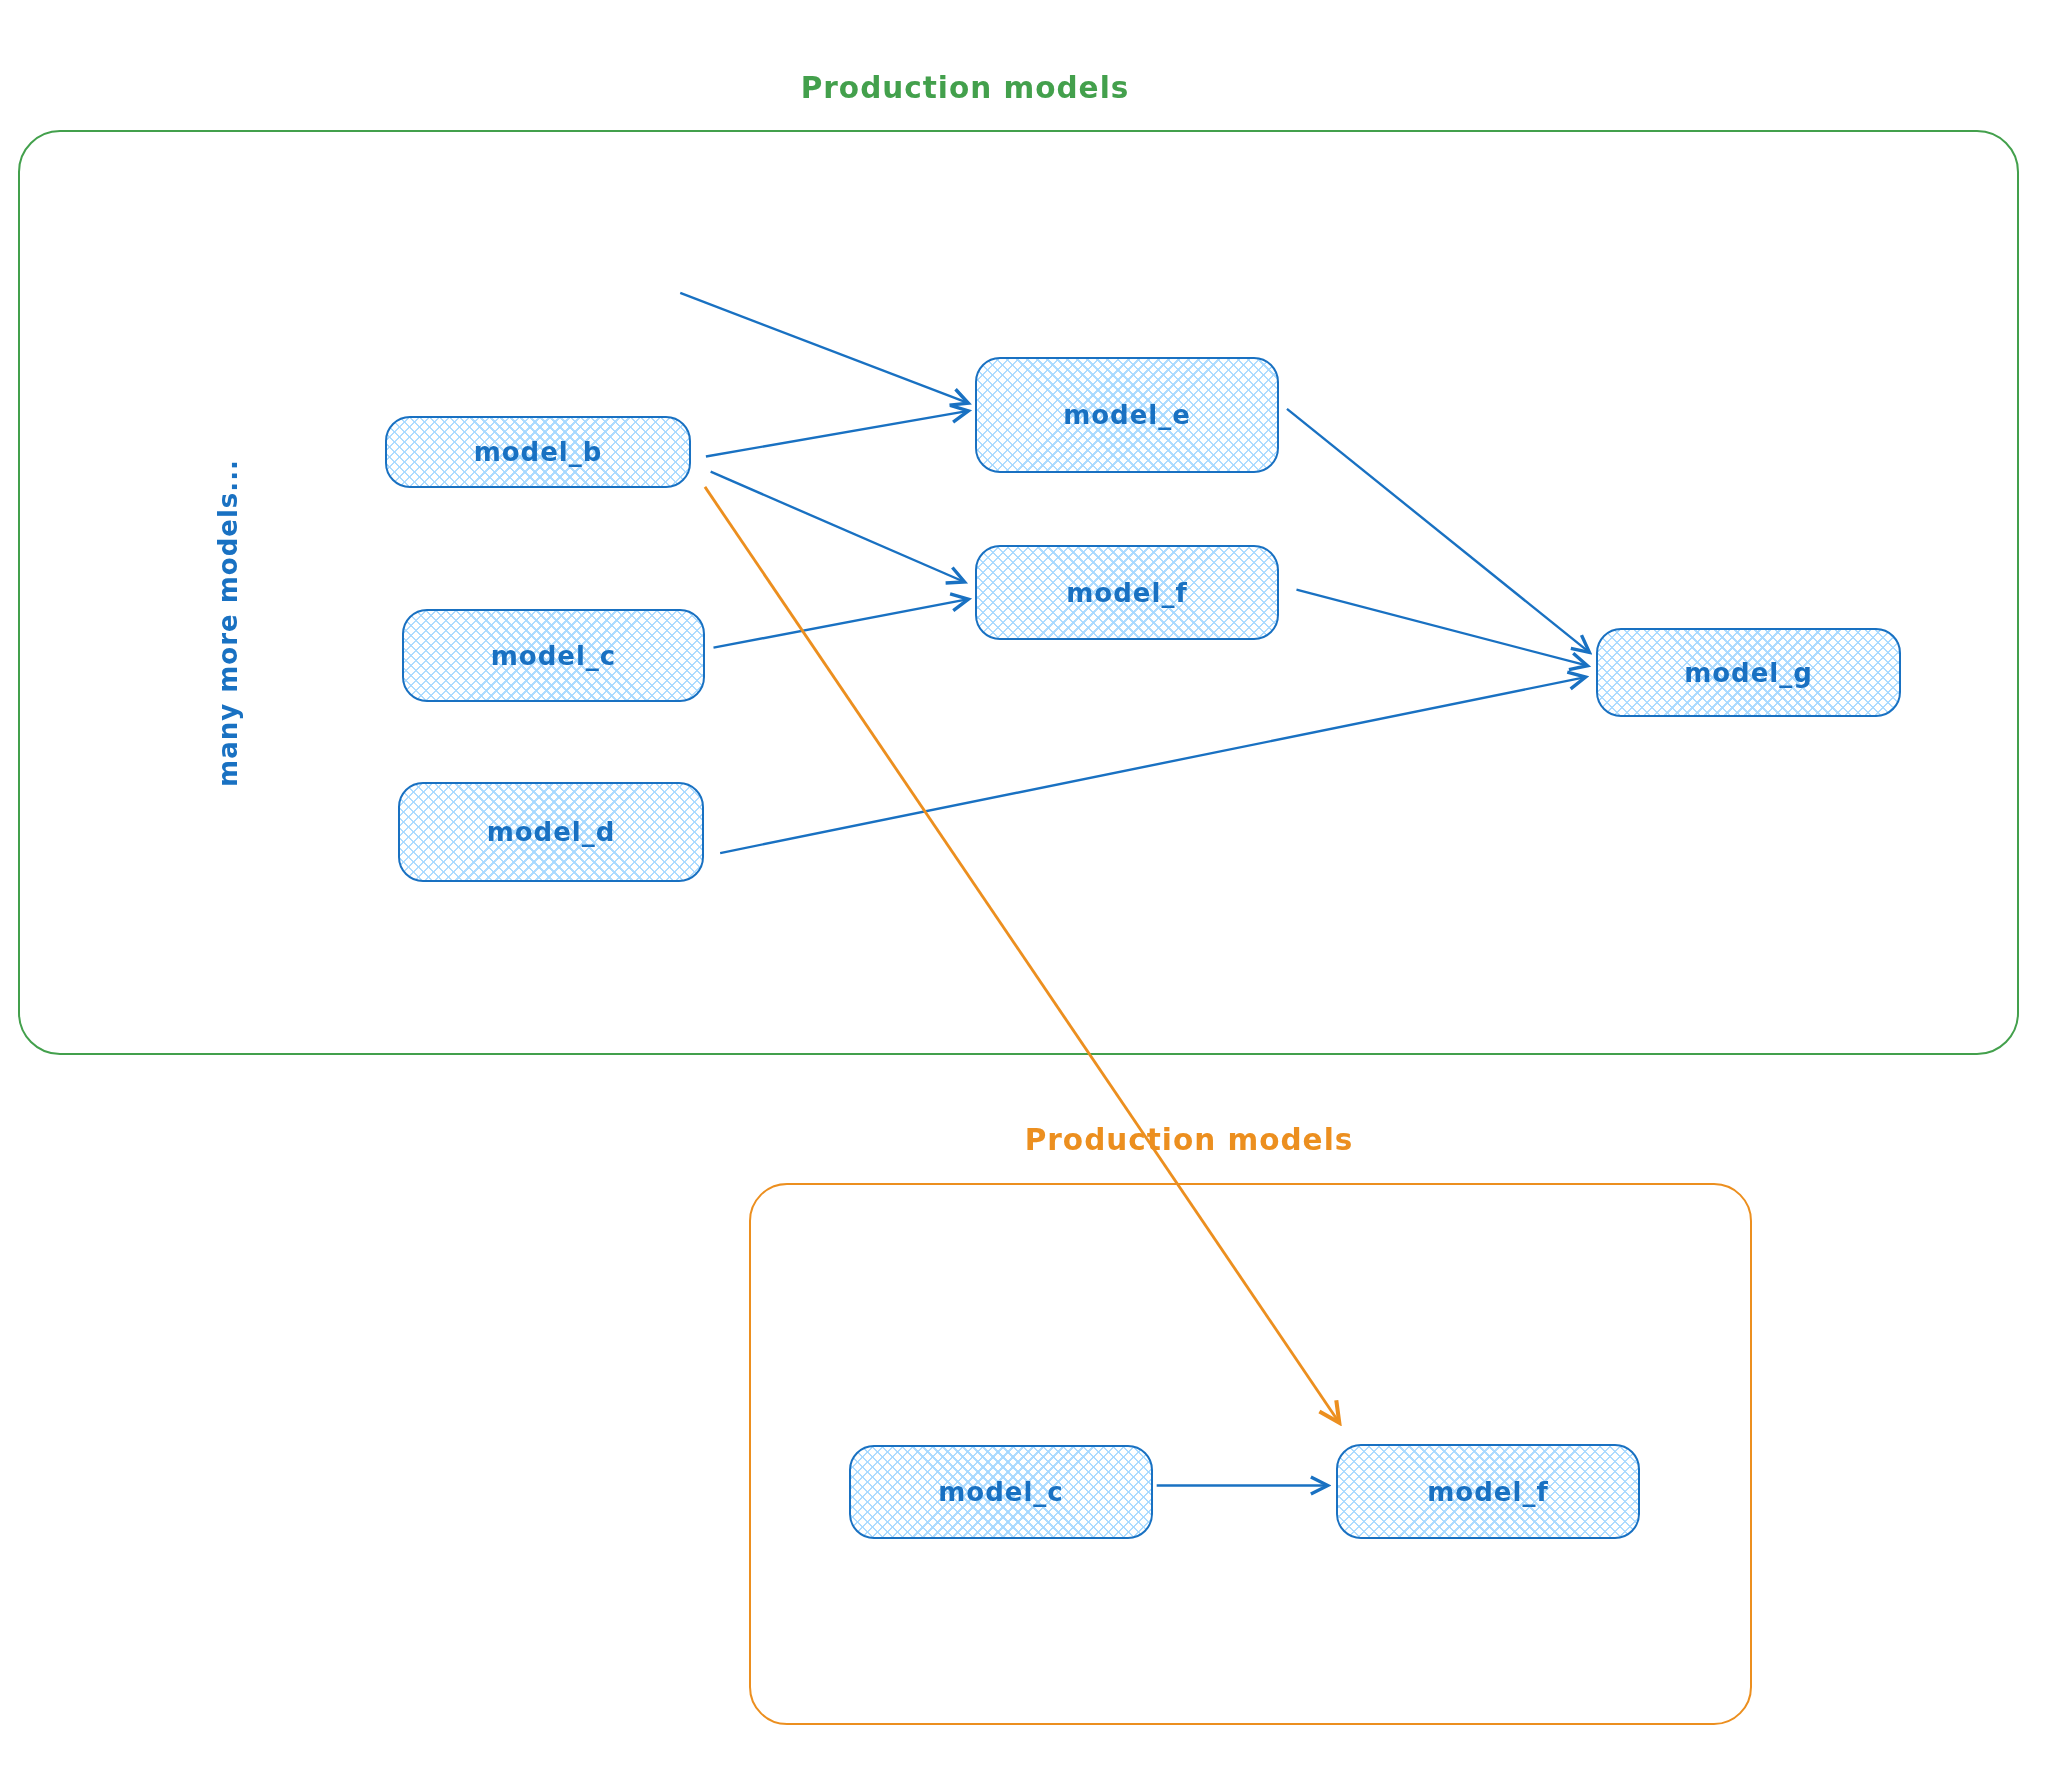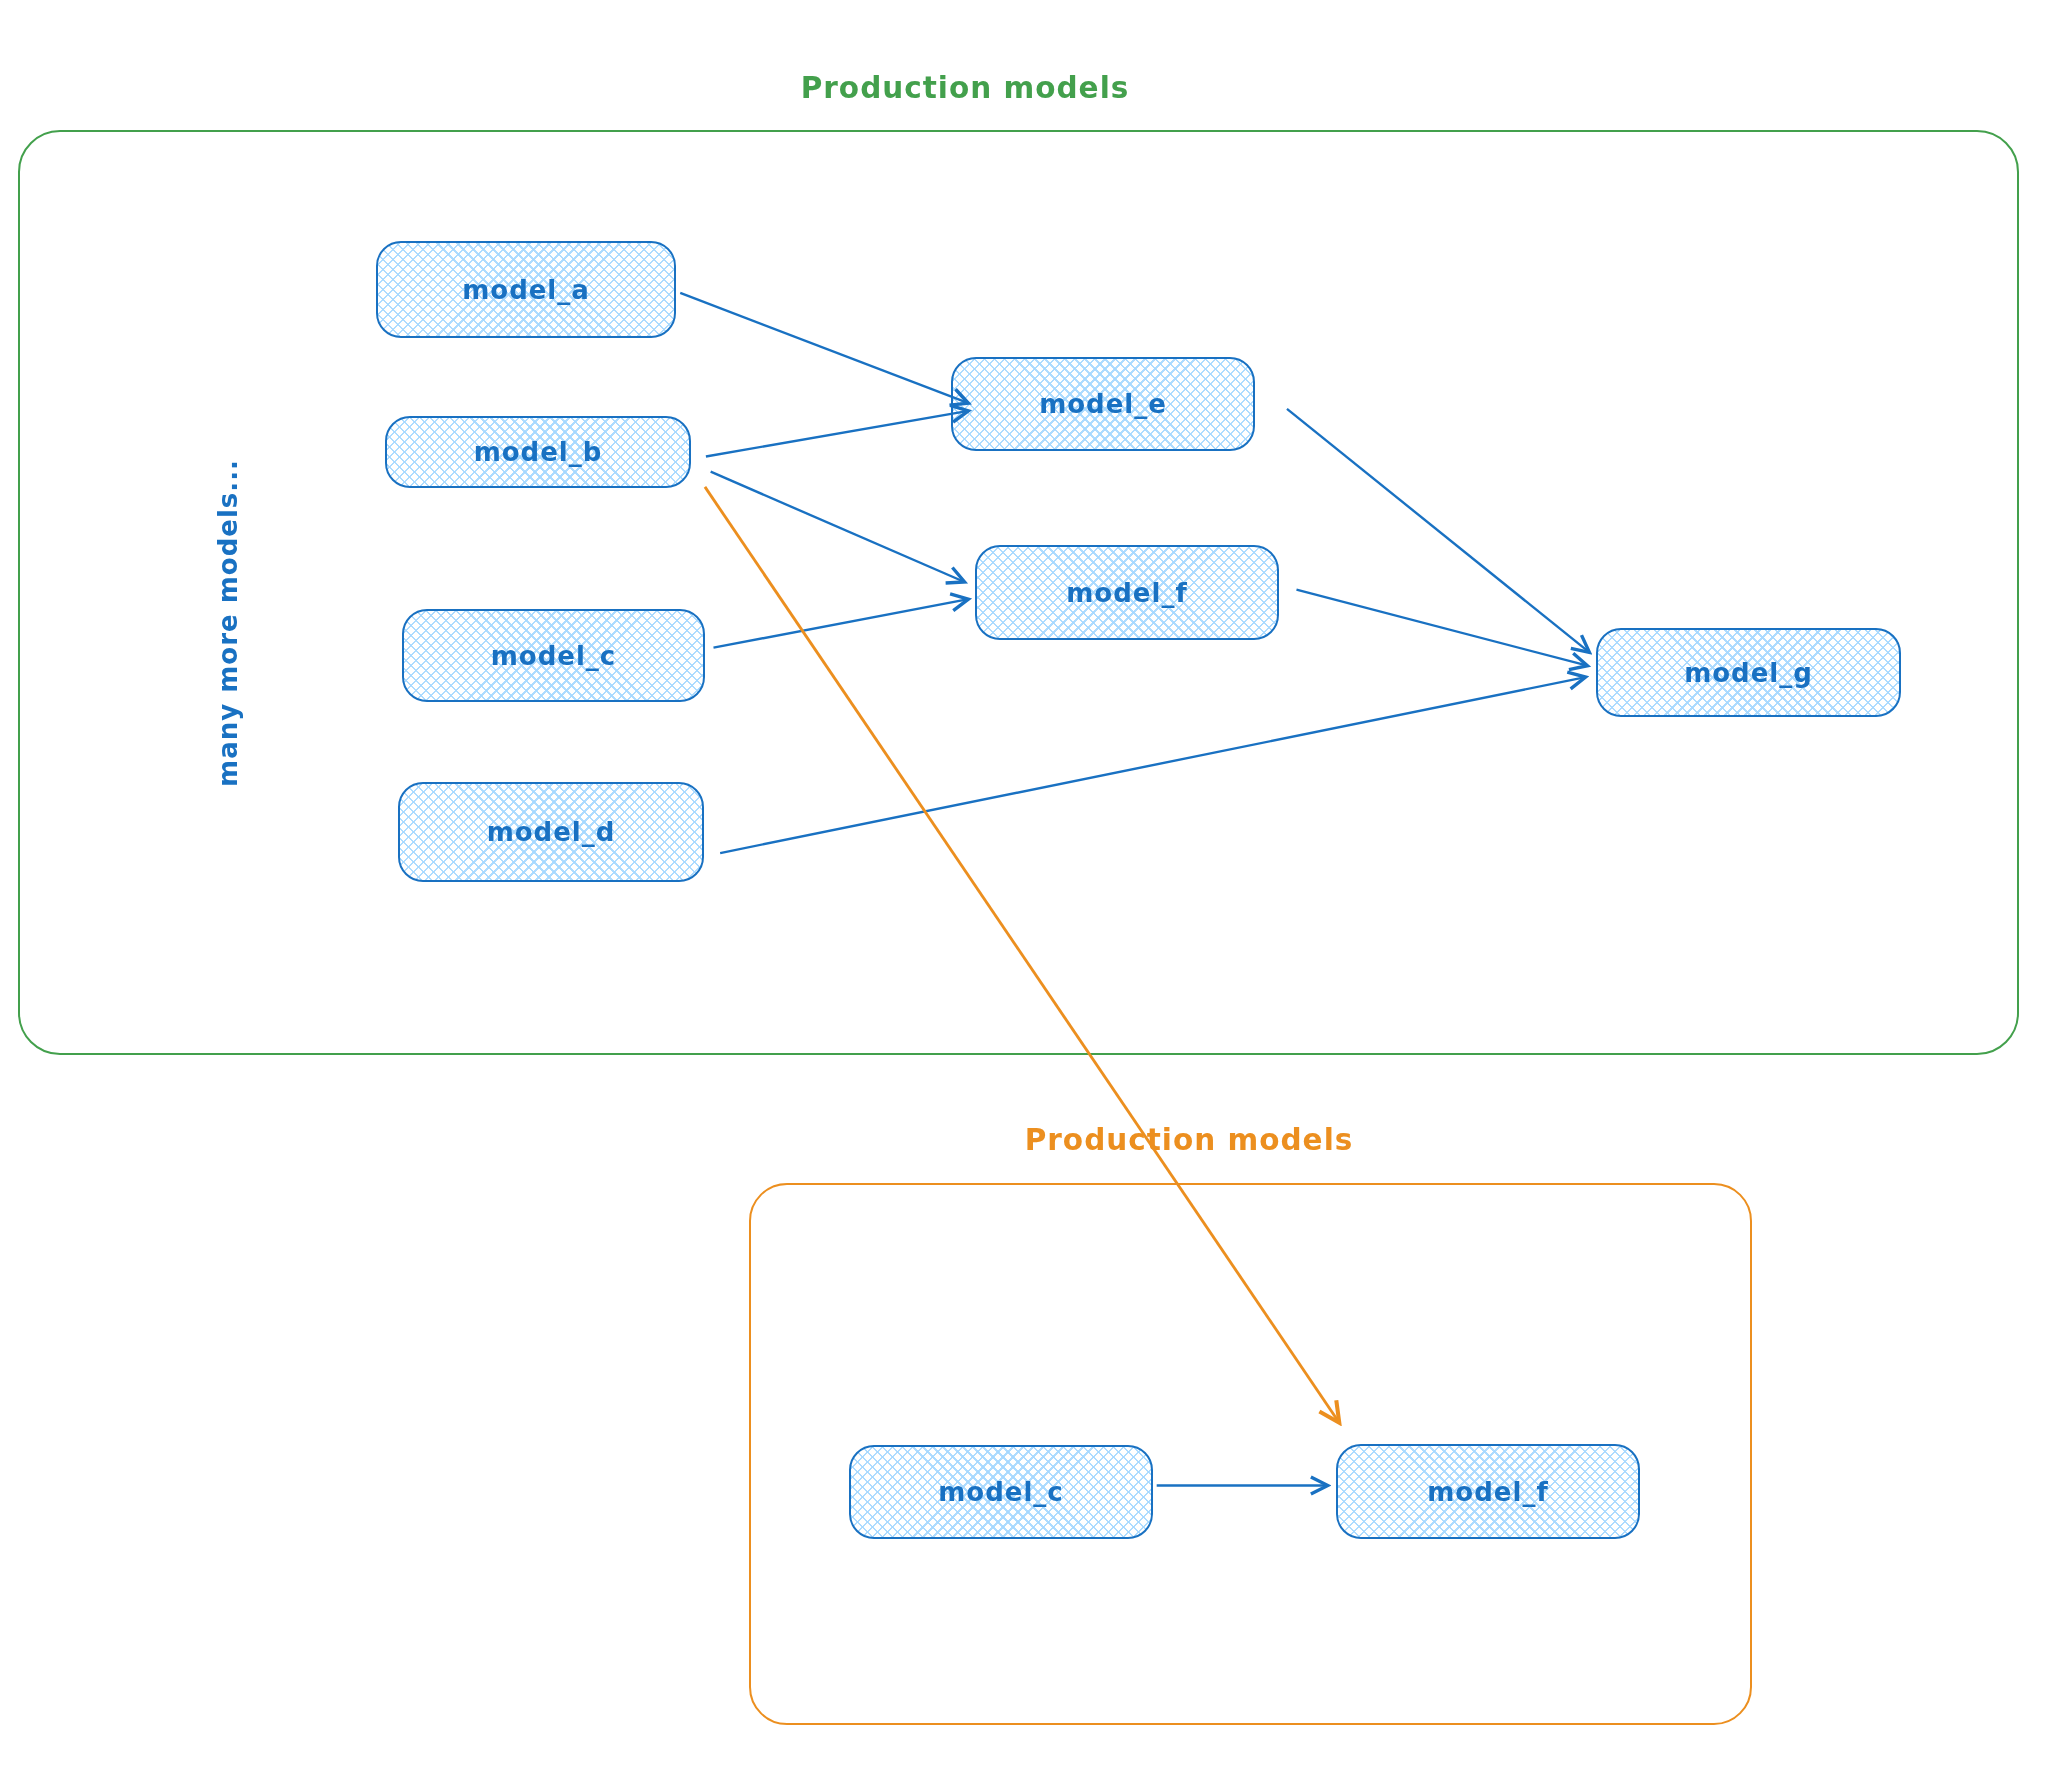--- a/index.html
+++ b/index.html
@@ -68,33 +68,30 @@
 </style>
 </head>
 <body>
 
 <div class="canvas">
 
   <div class="frame green" style="left:18px;top:130px;width:1997px;height:921px"></div>
   <div class="frame-title green-text" style="left:965px;top:88px">Production models</div>
   <div class="vtext" style="left:228px;top:623px">many more models...</div>
 
-  <div class="node" style="left:376px;top:241px;width:300px;height:97px">
-    <span class="node-label">model_a</span>
-  </div>
   <div class="node" style="left:385px;top:416px;width:306px;height:72px">
     <span class="node-label">model_b</span>
   </div>
   <div class="node" style="left:402px;top:609px;width:303px;height:93px">
     <span class="node-label">model_c</span>
   </div>
   <div class="node" style="left:398px;top:782px;width:306px;height:100px">
     <span class="node-label">model_d</span>
   </div>
-  <div class="node" style="left:951px;top:357px;width:304px;height:94px">
+  <div class="node" style="left:975px;top:357px;width:304px;height:116px">
     <span class="node-label">model_e</span>
   </div>
   <div class="node" style="left:975px;top:545px;width:304px;height:95px">
     <span class="node-label">model_f</span>
   </div>
   <div class="node" style="left:1596px;top:628px;width:305px;height:89px">
     <span class="node-label">model_g</span>
   </div>
 
   <div class="frame orange" style="left:749px;top:1183px;width:999px;height:538px"></div>

